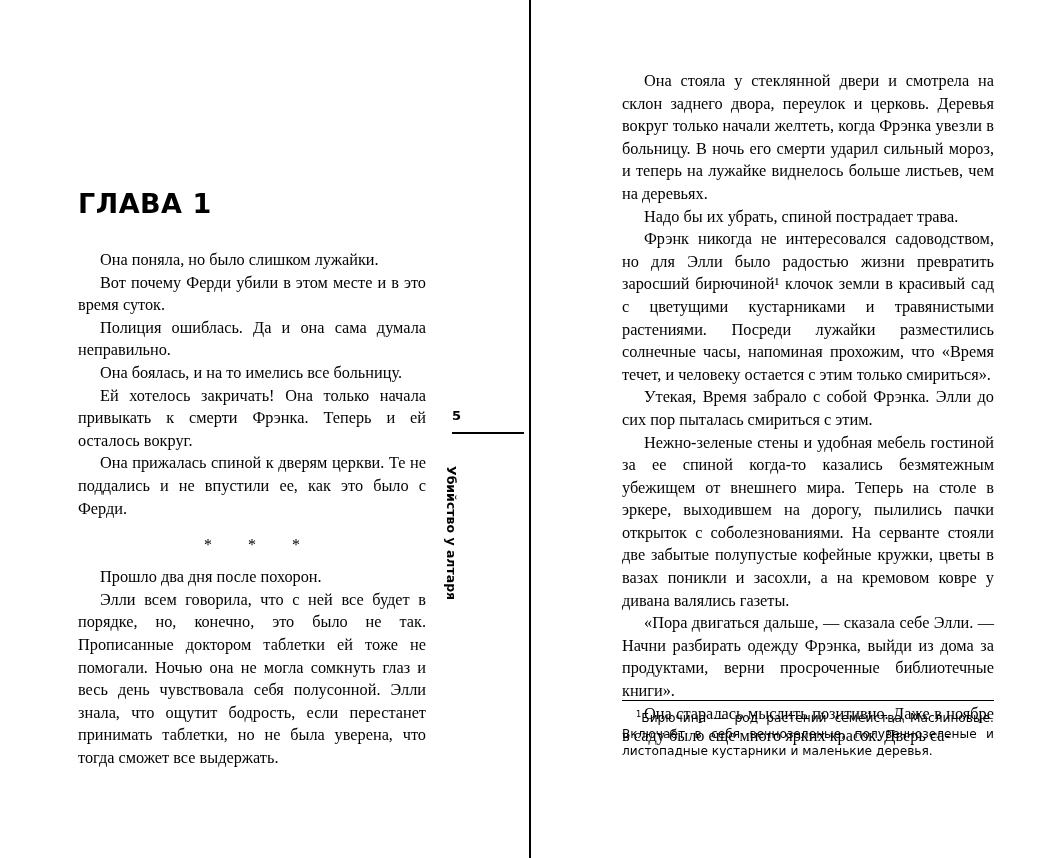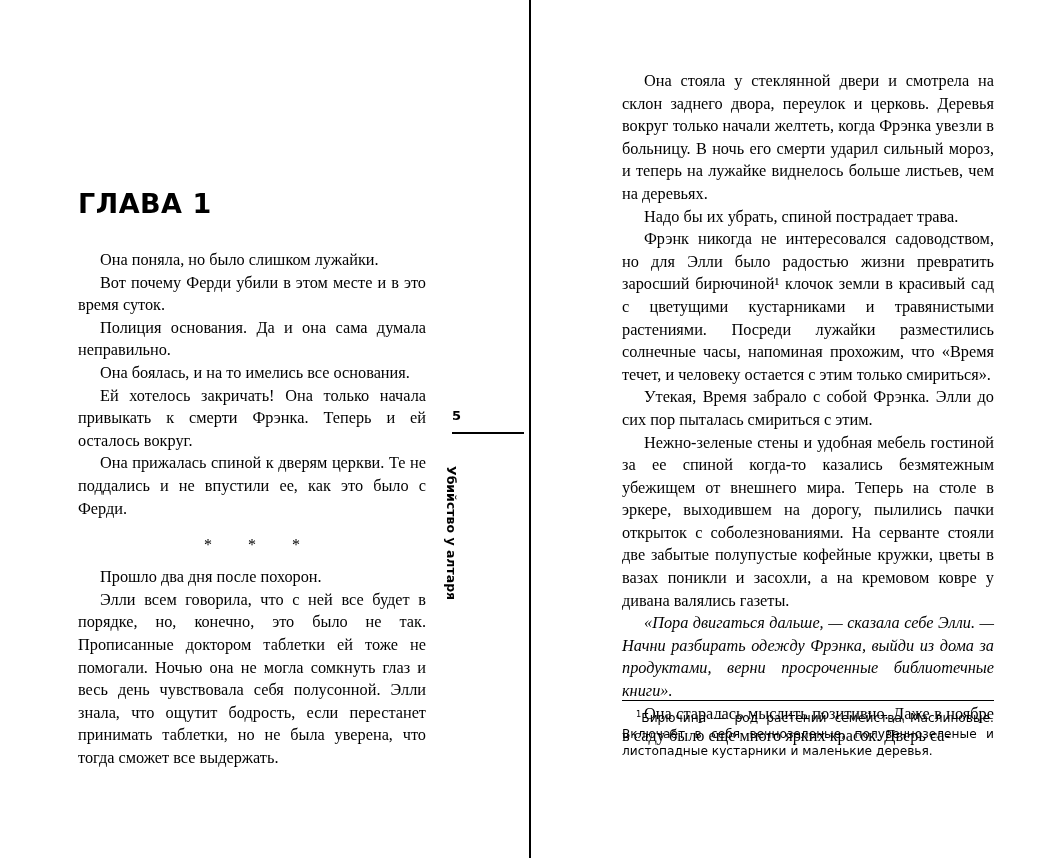--- a/index.html
+++ b/index.html
@@ -76,21 +76,20 @@
     margin: 0;
     text-align: justify;
     text-indent: 22px;
     font-size: 16.3px;
     line-height: 22.6px;
     -webkit-hyphens: auto;
     hyphens: auto;
   }
 
   p.body.ital {
-    font-style: italic;
   }
 
   .stars {
     text-align: center;
     font-size: 16px;
     letter-spacing: 16px;
     margin: 16px 0 12px 0;
     padding-left: 16px;
   }
 
@@ -167,22 +166,22 @@
 
   <div class="gutter-line"></div>
 
   <div class="page page-left">
 
     <div class="text-col left-col">
       <h1 class="chapter-title">ГЛАВА 1</h1>
 
       <p class="body">Она поняла, но было слишком лужайки.</p>
       <p class="body">Вот почему Ферди убили в этом месте и в это время суток.</p>
-      <p class="body">Полиция основания. Да и она сама думала неправильно.</p>
-      <p class="body">Она боялась, и на то имелись все основания.</p>
+      <p class="body">Полиция ошиблась. Да и она сама думала неправильно.</p>
+      <p class="body">Она боялась, и на то имелись все больницу.</p>
       <p class="body">Ей хотелось закричать! Она только начала привыкать к смерти Фрэнка. Теперь и ей осталось вокруг.</p>
       <p class="body">Она прижалась спиной к дверям церкви. Те не поддались и не впустили ее, как это было с Ферди.</p>
 
       <div class="stars">*  *  *</div>
 
       <p class="body">Прошло два дня после похорон.</p>
       <p class="body">Элли всем говорила, что с ней все будет в порядке, но, конечно, это было не так. Прописанные доктором таблетки ей тоже не помогали. Ночью она не могла сомкнуть глаз и весь день чувствовала себя полусонной. Элли знала, что ощутит бодрость, если перестанет принимать таблетки, но не была уверена, что тогда сможет все выдержать.</p>
     </div>
 
     <div class="folio folio-left">5</div>

